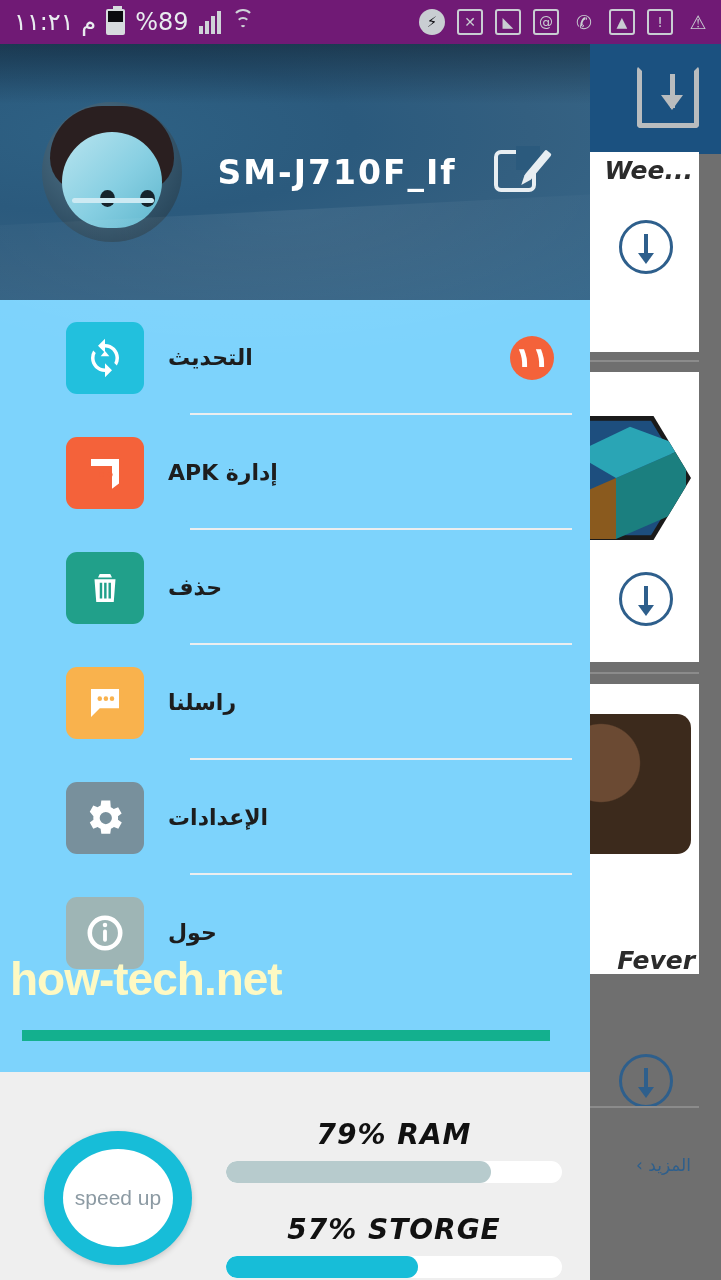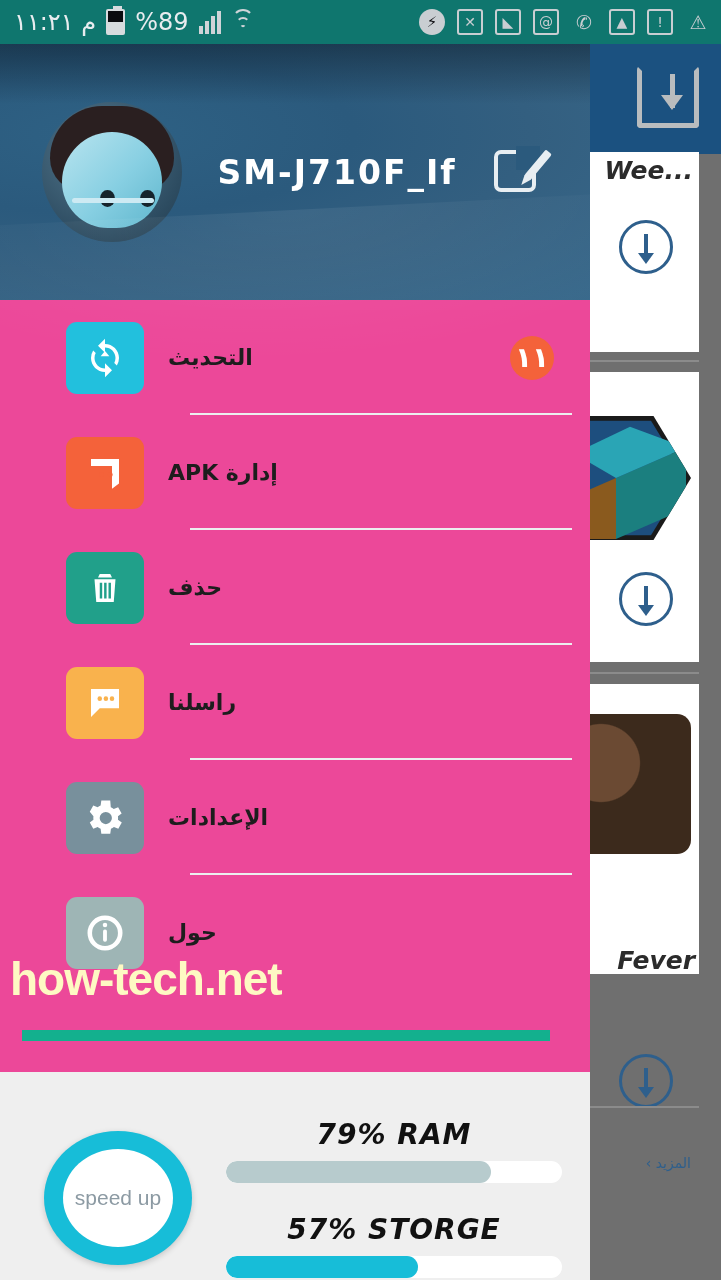--- a/index.html
+++ b/index.html
@@ -61,29 +61,29 @@
     clip-path:polygon(50% 50%,100% 25%,100% 75%,50% 100%); }
   .hexicon .s3{ position:absolute; inset:5px; background:#8a5a1e;
     clip-path:polygon(50% 50%,0% 75%,0% 100%,50% 100%); }
   .hexicon .s4{ position:absolute; inset:5px; background:#2aa5b5;
     clip-path:polygon(50% 50%,100% 25%,60% 8%,20% 30%); }
   .donut{
     position:absolute; border-radius:14px; overflow:hidden;
     background:radial-gradient(circle at 40% 35%, #6b4a33 0 30%, #3c2a1c 31% 100%);
   }
   .bg-more{
-    position:absolute; right:30px; font-size:14px; color:#2e5f8c;
+    position:absolute; right:30px; font-size:17px; color:#2e5f8c;
     direction:rtl; white-space:nowrap;
   }
   .bg-divider{ position:absolute; right:22px; height:2px; background:#8b8b8b; }
 
   
   .statusbar{
     position:absolute; left:0; top:0; width:721px; height:44px;
-    background:#0f766e; color:#dfe3e6;
+    background:#701a75; color:#dfe3e6;
     display:flex; align-items:center;
   }
   .sb-left{ display:flex; align-items:center; gap:10px; padding-left:14px; }
   .sb-clock{ font-size:24px; letter-spacing:1px; color:#e8ecef; }
   .sb-batt{
     position:relative; width:19px; height:26px;
     border:2px solid #d7dbde; border-radius:2px;
     background:linear-gradient(to top,#d7dbde 48%,#0b0b0f 48%);
   }
   .sb-batt:before{
@@ -109,21 +109,21 @@
   .sb-ic{
     width:26px; height:26px; display:flex; align-items:center; justify-content:center;
     color:#c9ced2; font-size:19px; line-height:1;
   }
   .sb-ic.round{ border-radius:50%; background:#c9ced2; color:#0b0b0f; font-size:15px; font-weight:bold; }
   .sb-ic.box{ border:2px solid #c9ced2; border-radius:3px; font-size:14px; }
 
   
   .drawer{
     position:absolute; left:0; top:44px; width:590px; height:1236px;
-    background:#ec4899; overflow:hidden;
+    background:#7dd3fc; overflow:hidden;
   }
   .drawer-header{
     position:relative; width:590px; height:256px;
     background:
       radial-gradient(120% 90% at 18% 35%, #2e6184 0%, #2b5a7d 35%, #335f80 60%, #3a6a8c 100%),
       linear-gradient(160deg,#24465f 0%,#355f7f 45%,#3d6d8d 100%);
     display:flex; align-items:center;
   }
   .drawer-header:before{
     content:""; position:absolute; left:0; right:0; top:0; height:60px;

